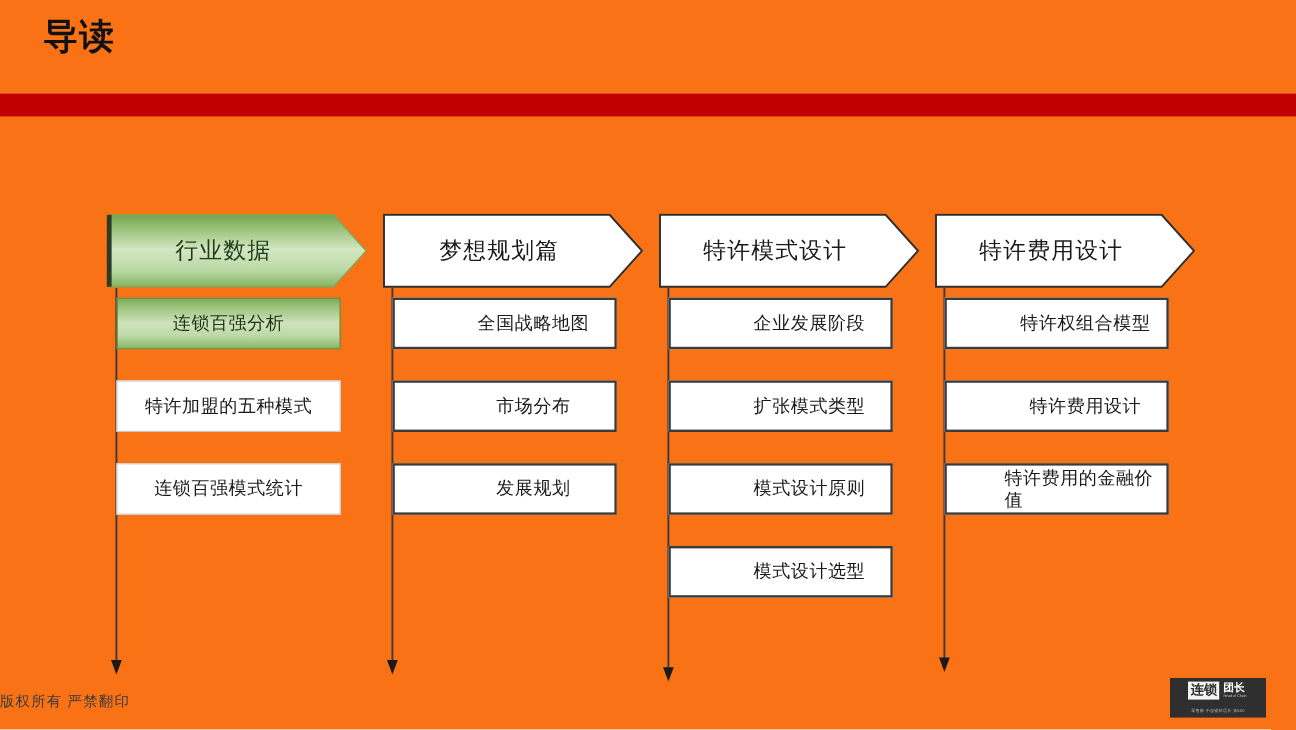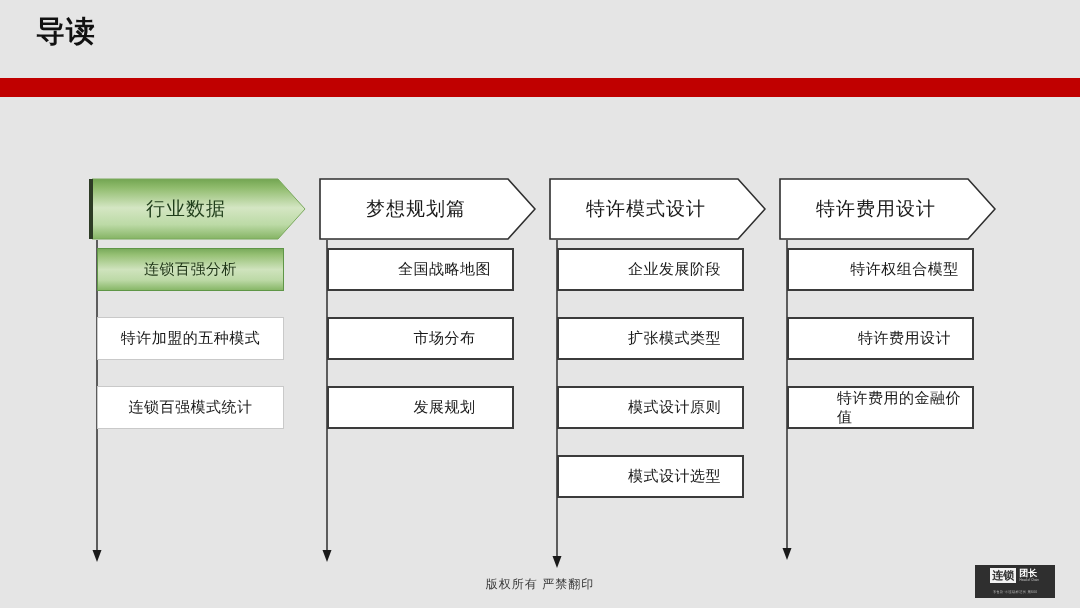--- a/index.html
+++ b/index.html
@@ -7,21 +7,21 @@
     width: 1080px;
     height: 608px;
     background: #ffffff;
     font-family: "Liberation Sans", "DejaVu Sans", sans-serif;
     overflow: hidden;
   }
   .slide {
     position: relative;
     width: 1080px;
     height: 608px;
-    background: #e5e5e5;
+    background: #f97316;
     text-decoration: underline;
   }
 
   
   .title {
     position: absolute;
     left: 36px;
     top: 17px;
     font-size: 29px;
     font-weight: bold;
@@ -127,21 +127,20 @@
       #7aab5c 0%, #96c074 14%, #cfe3bd 50%, #bcd9a6 76%, #88b768 100%);
     color: #1d3315;
   }
 
   
   .footer-text {
     position: absolute;
     left: 0;
     top: 576px;
     width: 1080px;
-    text-align: center;
     font-size: 12px;
     color: #3a3a3a;
     letter-spacing: 1px;
   }
   .logo {
     position: absolute;
     left: 975px;
     top: 565px;
     width: 80px;
     height: 33px;

